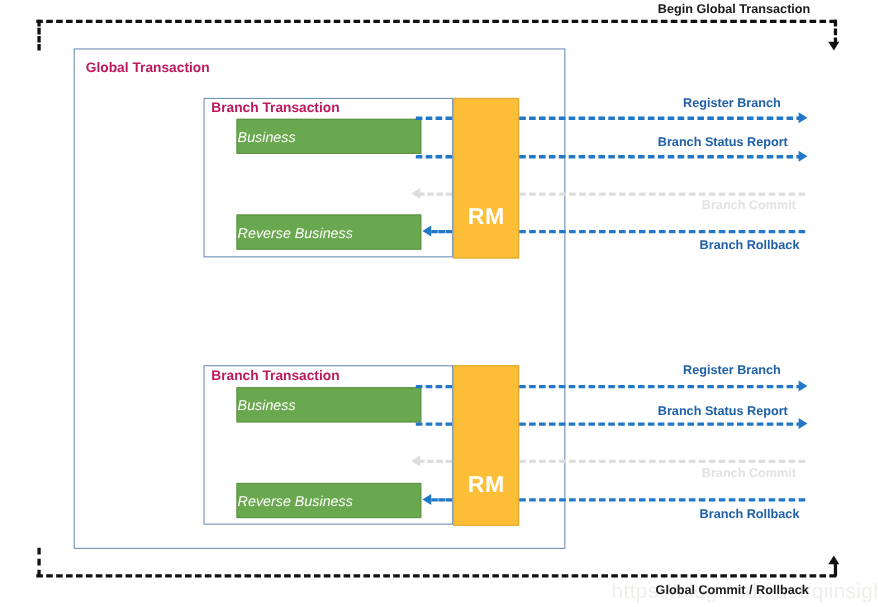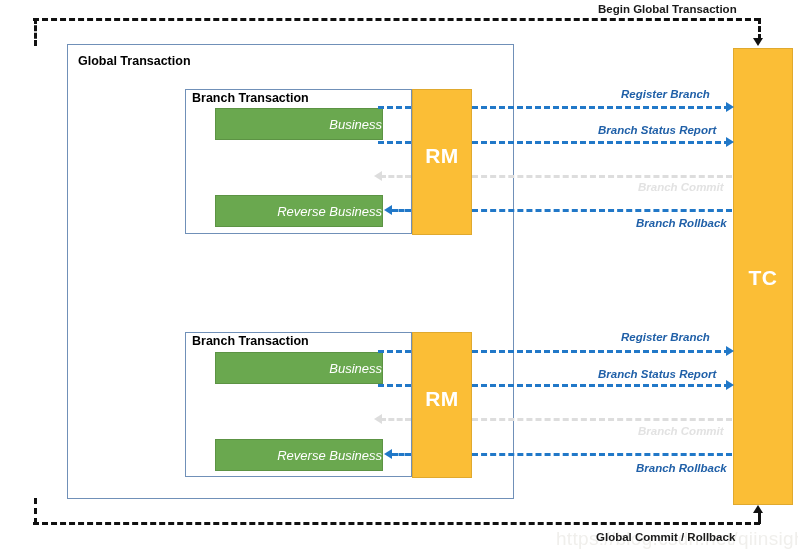--- a/index.html
+++ b/index.html
@@ -29,44 +29,45 @@
     font-weight:bold;
     letter-spacing:.5px;
   }
   .pillar-label{
     position:absolute;
     left:0;right:0;
     text-align:center;
     color:#ffffff;
     font-weight:bold;
     font-size:21px;
+    margin-top:42px;
   }
 
   
   .bluebox{
     border:1px solid #7090B8;
     background:transparent;
   }
   .box-title{
     position:absolute;
     font-weight:bold;
     font-size:12.5px;
-    color:#000000;
+    color:#be185d;
     white-space:nowrap;
     background:#ffffff;
     padding:0 2px;
   }
 
   
   .green{
     background:#6AA84F;
     border:1px solid #5C9344;
     display:flex;
     align-items:center;
-    justify-content:flex-end;
+    justify-content:flex-start;
   }
   .green span{
     color:#ffffff;
     font-style:italic;
     font-size:13px;
     font-weight:normal;
   }
 
   
   .msg-line{
@@ -75,21 +76,20 @@
   }
   .msg-line.faded{
     border-top-color:#DDDDDD;
   }
   .msg-label{
     position:absolute;
     font-size:11.5px;
     font-weight:bold;
     color:#2060A8;
     white-space:nowrap;
-    font-style:italic;
   }
   .msg-label.faded{color:#E2E2E2;}
 
   
   .arrow-r{
     position:absolute;
     width:0;height:0;
     border-top:5px solid transparent;
     border-bottom:5px solid transparent;
     border-left:8px solid #2178C8;
@@ -163,23 +163,20 @@
   <div class="blk-v abs" style="left:34px;top:498px;height:26px;"></div>
   <div class="blk-h abs" style="left:33px;top:522px;width:727px;"></div>
   <div class="blk-v abs" style="left:758px;top:512px;height:12px;"></div>
   <div class="arrow-u abs" style="left:753px;top:505px;"></div>
   <div class="blk-label" style="left:596px;top:531px;">Global Commit / Rollback</div>
 
   <div class="bluebox abs" style="left:67px;top:44px;width:447px;height:455px;"></div>
   <div class="box-title" style="left:76px;top:54px;">Global Transaction</div>
 
 
-  <div class="orange abs" style="left:733px;top:48px;width:60px;height:457px;">
-    <span class="pillar-label" style="top:217px;">TC</span>
-  </div>
 
   <div class="bluebox abs" style="left:185px;top:89px;width:227px;height:145px;"></div>
   <div class="box-title" style="left:190px;top:91px;">Branch Transaction</div>
 
   <div class="green abs" style="left:215px;top:108px;width:168px;height:32px;">
     <span>Business</span>
   </div>
 
   <div class="green abs" style="left:215px;top:195px;width:168px;height:32px;">
     <span>Reverse Business</span>

